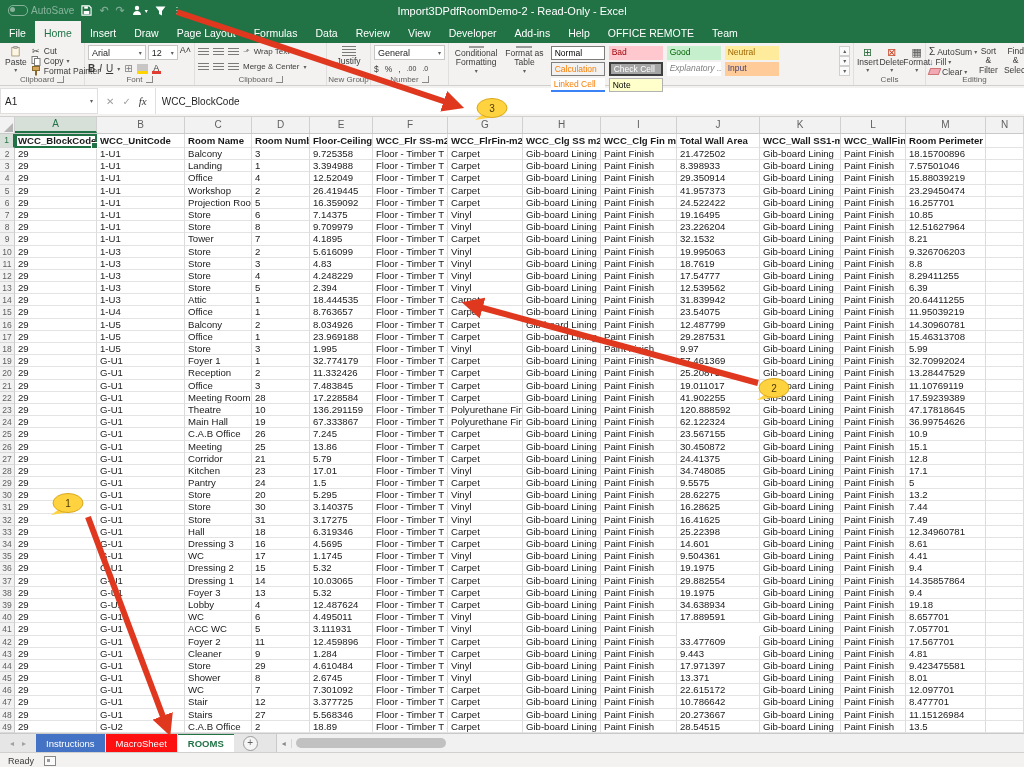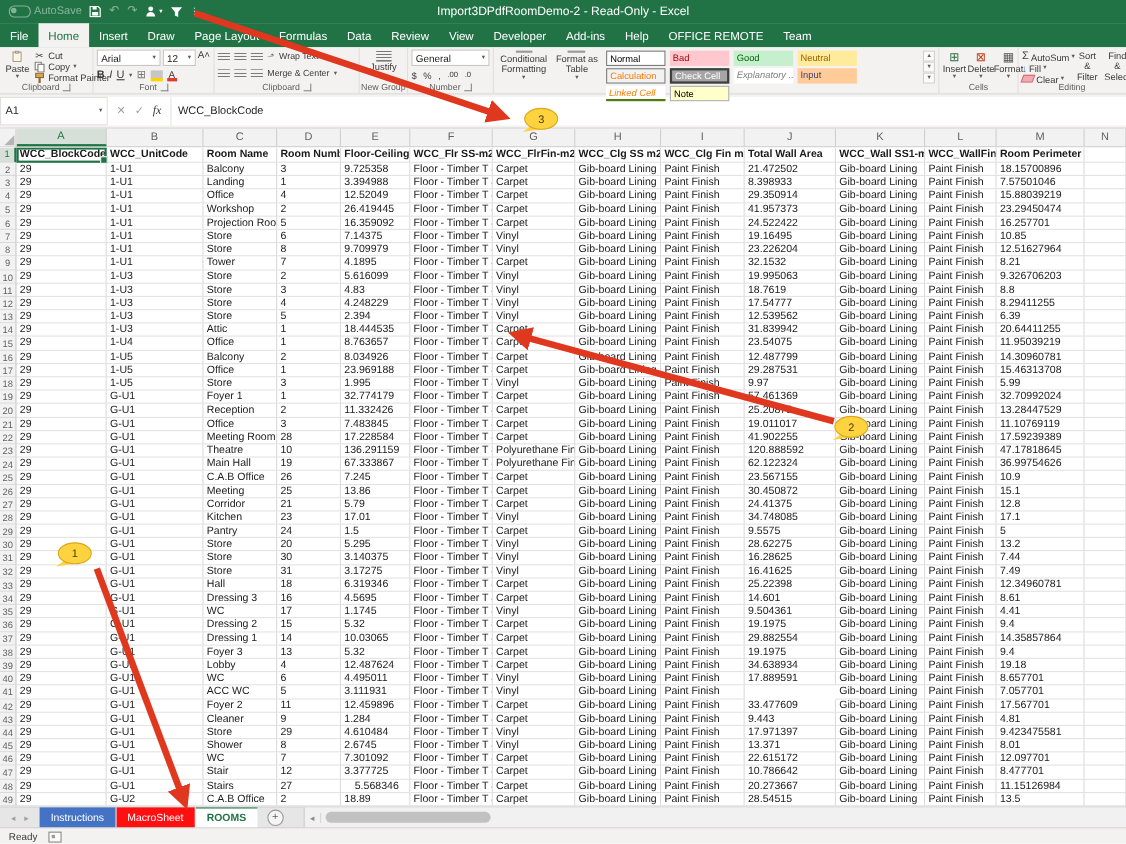--- a/index.html
+++ b/index.html
@@ -38,21 +38,21 @@
   .lines{width:11px;height:8px;background:repeating-linear-gradient(to bottom,#7a7a7a 0 1px,transparent 1px 3px);}
   .chip{width:54px;height:14px;line-height:13px;box-sizing:border-box;padding:0 3px;font-size:8.5px;margin:1px 2px;overflow:hidden;white-space:nowrap;background:#fff;}
   .chip-normal{border:1px solid #7b7b7b;color:#000;}
   .chip-bad{background:#ffc7ce;color:#9c0006;}
   .chip-good{background:#c6efce;color:#006100;}
   .chip-neutral{background:#ffeb9c;color:#9c6500;}
   .chip-calculation{background:#f2f2f2;color:#fa7d00;border:1px solid #7f7f7f;}
   .chip-check{background:#a5a5a5;color:#fff;border:2px solid #3f3f3f;line-height:10px;}
   .chip-explanatory{color:#7f7f7f;font-style:italic;}
   .chip-input{background:#ffcc99;color:#3f3f76;}
-  .chip-linked{color:#fa7d00;border-bottom:2px solid #4d7c0f;font-style:italic;}
+  .chip-linked{color:#fa7d00;border-bottom:2px solid #3b82f6;}
   .chip-note{background:#ffffcc;border:1px solid #b2b2b2;color:#000;}
   .gallery{display:flex;flex-wrap:wrap;width:300px;align-content:flex-start;}
   .galarrows{display:flex;flex-direction:column;justify-content:space-between;width:11px;padding:1px 0;}
   .galarrows span{font-size:6px;color:#605e5c;border:1px solid #d2d0ce;background:#fafafa;text-align:center;height:9px;line-height:8px;}
   .cellsbtn{display:flex;flex-direction:column;align-items:center;width:23px;line-height:1.1;padding-top:1px;}
   .editcol{display:flex;flex-direction:column;justify-content:flex-start;gap:1px;padding-top:2px;}
   .editrow{display:flex;align-items:center;gap:2px;height:9px;white-space:nowrap;}
   .eraser{width:9px;height:5px;background:#f2a9b4;border:1px solid #c77;transform:skewX(-20deg);display:inline-block;}
   .cficon{width:13px;height:12px;border:1px solid #9a9a9a;background:linear-gradient(to bottom,#ff5050 0 4px,#fff 4px 8px,#4f81bd 8px);}
   .faticon{width:14px;height:11px;border:1px solid #9a9a9a;background:linear-gradient(to bottom,#9dc3e6 0 3px,#fff 3px);}
@@ -1206,21 +1206,21 @@
           <div class="cell" style="width: 65px;">Paint Finish</div>
           <div class="cell" style="width: 80px;">8.477701</div>
           <div class="cell" style="width: 38px;"></div>
         </div>
         <div class="grid-row">
           <div class="gutter" style="width: 15px;">48</div>
           <div class="cell" style="width: 82px;">29</div>
           <div class="cell" style="width: 88px;">G-U1</div>
           <div class="cell" style="width: 67px;">Stairs</div>
           <div class="cell" style="width: 58px;">27</div>
-          <div class="cell" style="width: 63px; text-align: center;">5.568346</div>
+          <div class="cell" style="width: 63px;">5.568346</div>
           <div class="cell" style="width: 75px;">Floor - Timber T &amp;</div>
           <div class="cell" style="width: 75px;">Carpet</div>
           <div class="cell" style="width: 78px;">Gib-board Lining</div>
           <div class="cell" style="width: 76px;">Paint Finish</div>
           <div class="cell" style="width: 83px;">20.273667</div>
           <div class="cell" style="width: 81px;">Gib-board Lining</div>
           <div class="cell" style="width: 65px;">Paint Finish</div>
           <div class="cell" style="width: 80px;">11.15126984</div>
           <div class="cell" style="width: 38px;"></div>
         </div>

